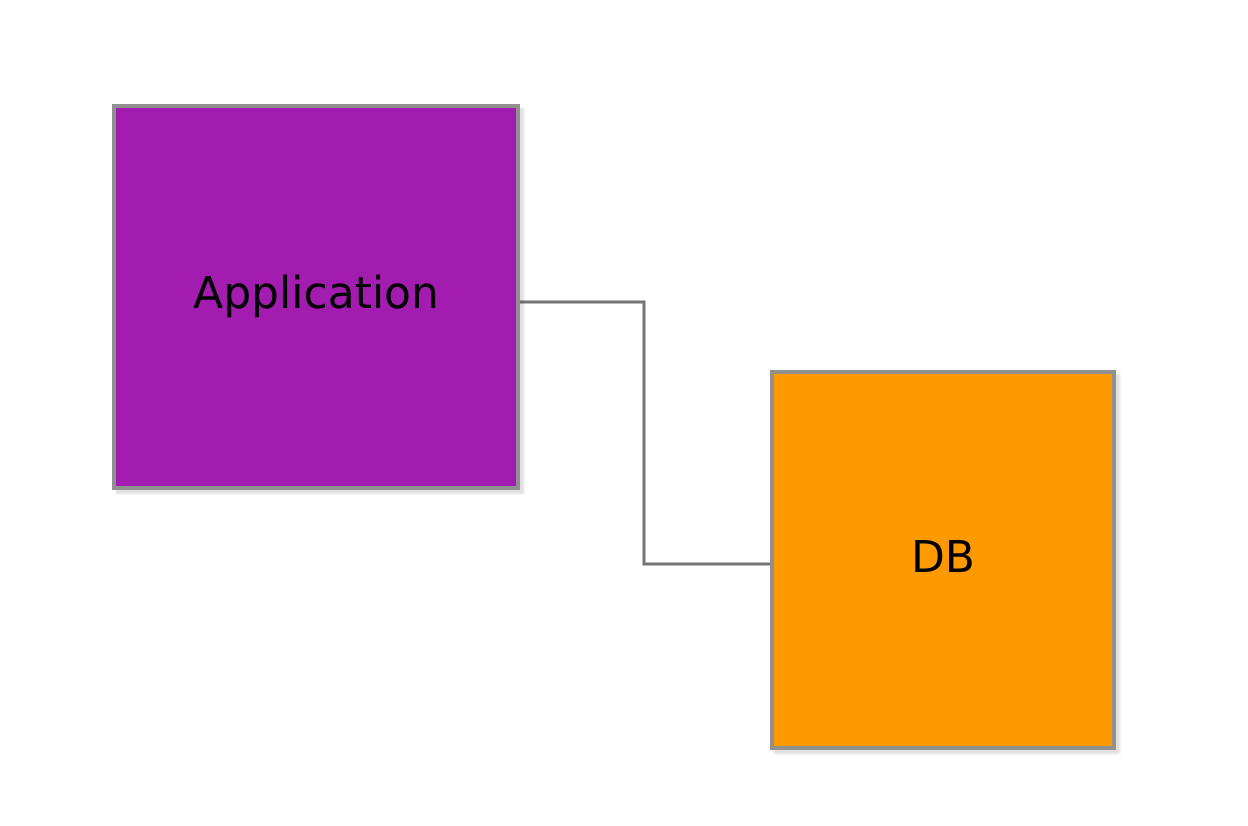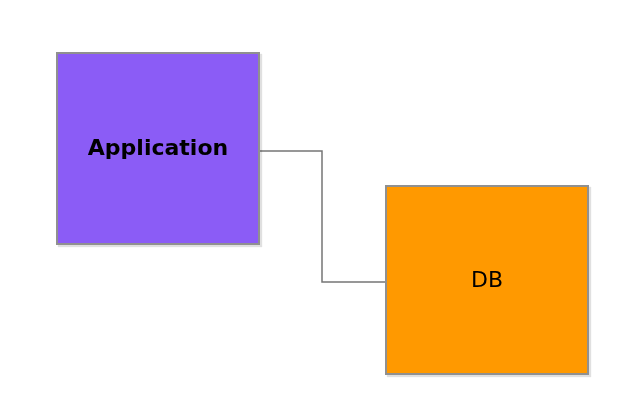--- a/index.html
+++ b/index.html
@@ -26,33 +26,33 @@
     align-items: center;
     justify-content: center;
     box-shadow: 2px 2px 1px rgba(0,0,0,0.12);
     font-size: 22px;
     line-height: 1.2;
     color: #000000;
     text-align: center;
     user-select: none;
   }
   .node-application { left: 56px;  top: 52px;  width: 204px; height: 193px; background: #eeeeee; }
-  .node-db          { left: 385px; top: 185px; width: 204px; height: 190px; background: #ff9900; }
+  .node-db          { left: 385px; top: 185px; width: 173px; height: 190px; background: #ff9900; }
   .node-label { display: inline-block; }
 </style>
 </head>
 <body>
 
 <div class="canvas" style="background: rgb(255, 255, 255);">
 
   <svg class="wires" viewBox="0 0 624 413" xmlns="http://www.w3.org/2000/svg" aria-hidden="true">
     <polyline fill="none" stroke="#757575" stroke-width="1.5" points="260,151 322,151 322,282 385,282"></polyline>
   </svg>
 
-  <div class="node node-application" style="background: #8b5cf6; border-color: rgb(144, 144, 144); color: rgb(0, 0, 0); font-weight: bold;">
+  <div class="node node-application" style="background: #a21caf; border-color: rgb(144, 144, 144); color: rgb(0, 0, 0);">
     <span class="node-label">Application</span>
   </div>
 
   <div class="node node-db" style="background: rgb(255, 153, 0); border-color: rgb(144, 144, 144); color: rgb(0, 0, 0);">
     <span class="node-label">DB</span>
   </div>
 
 </div>
 
 </body></html>

